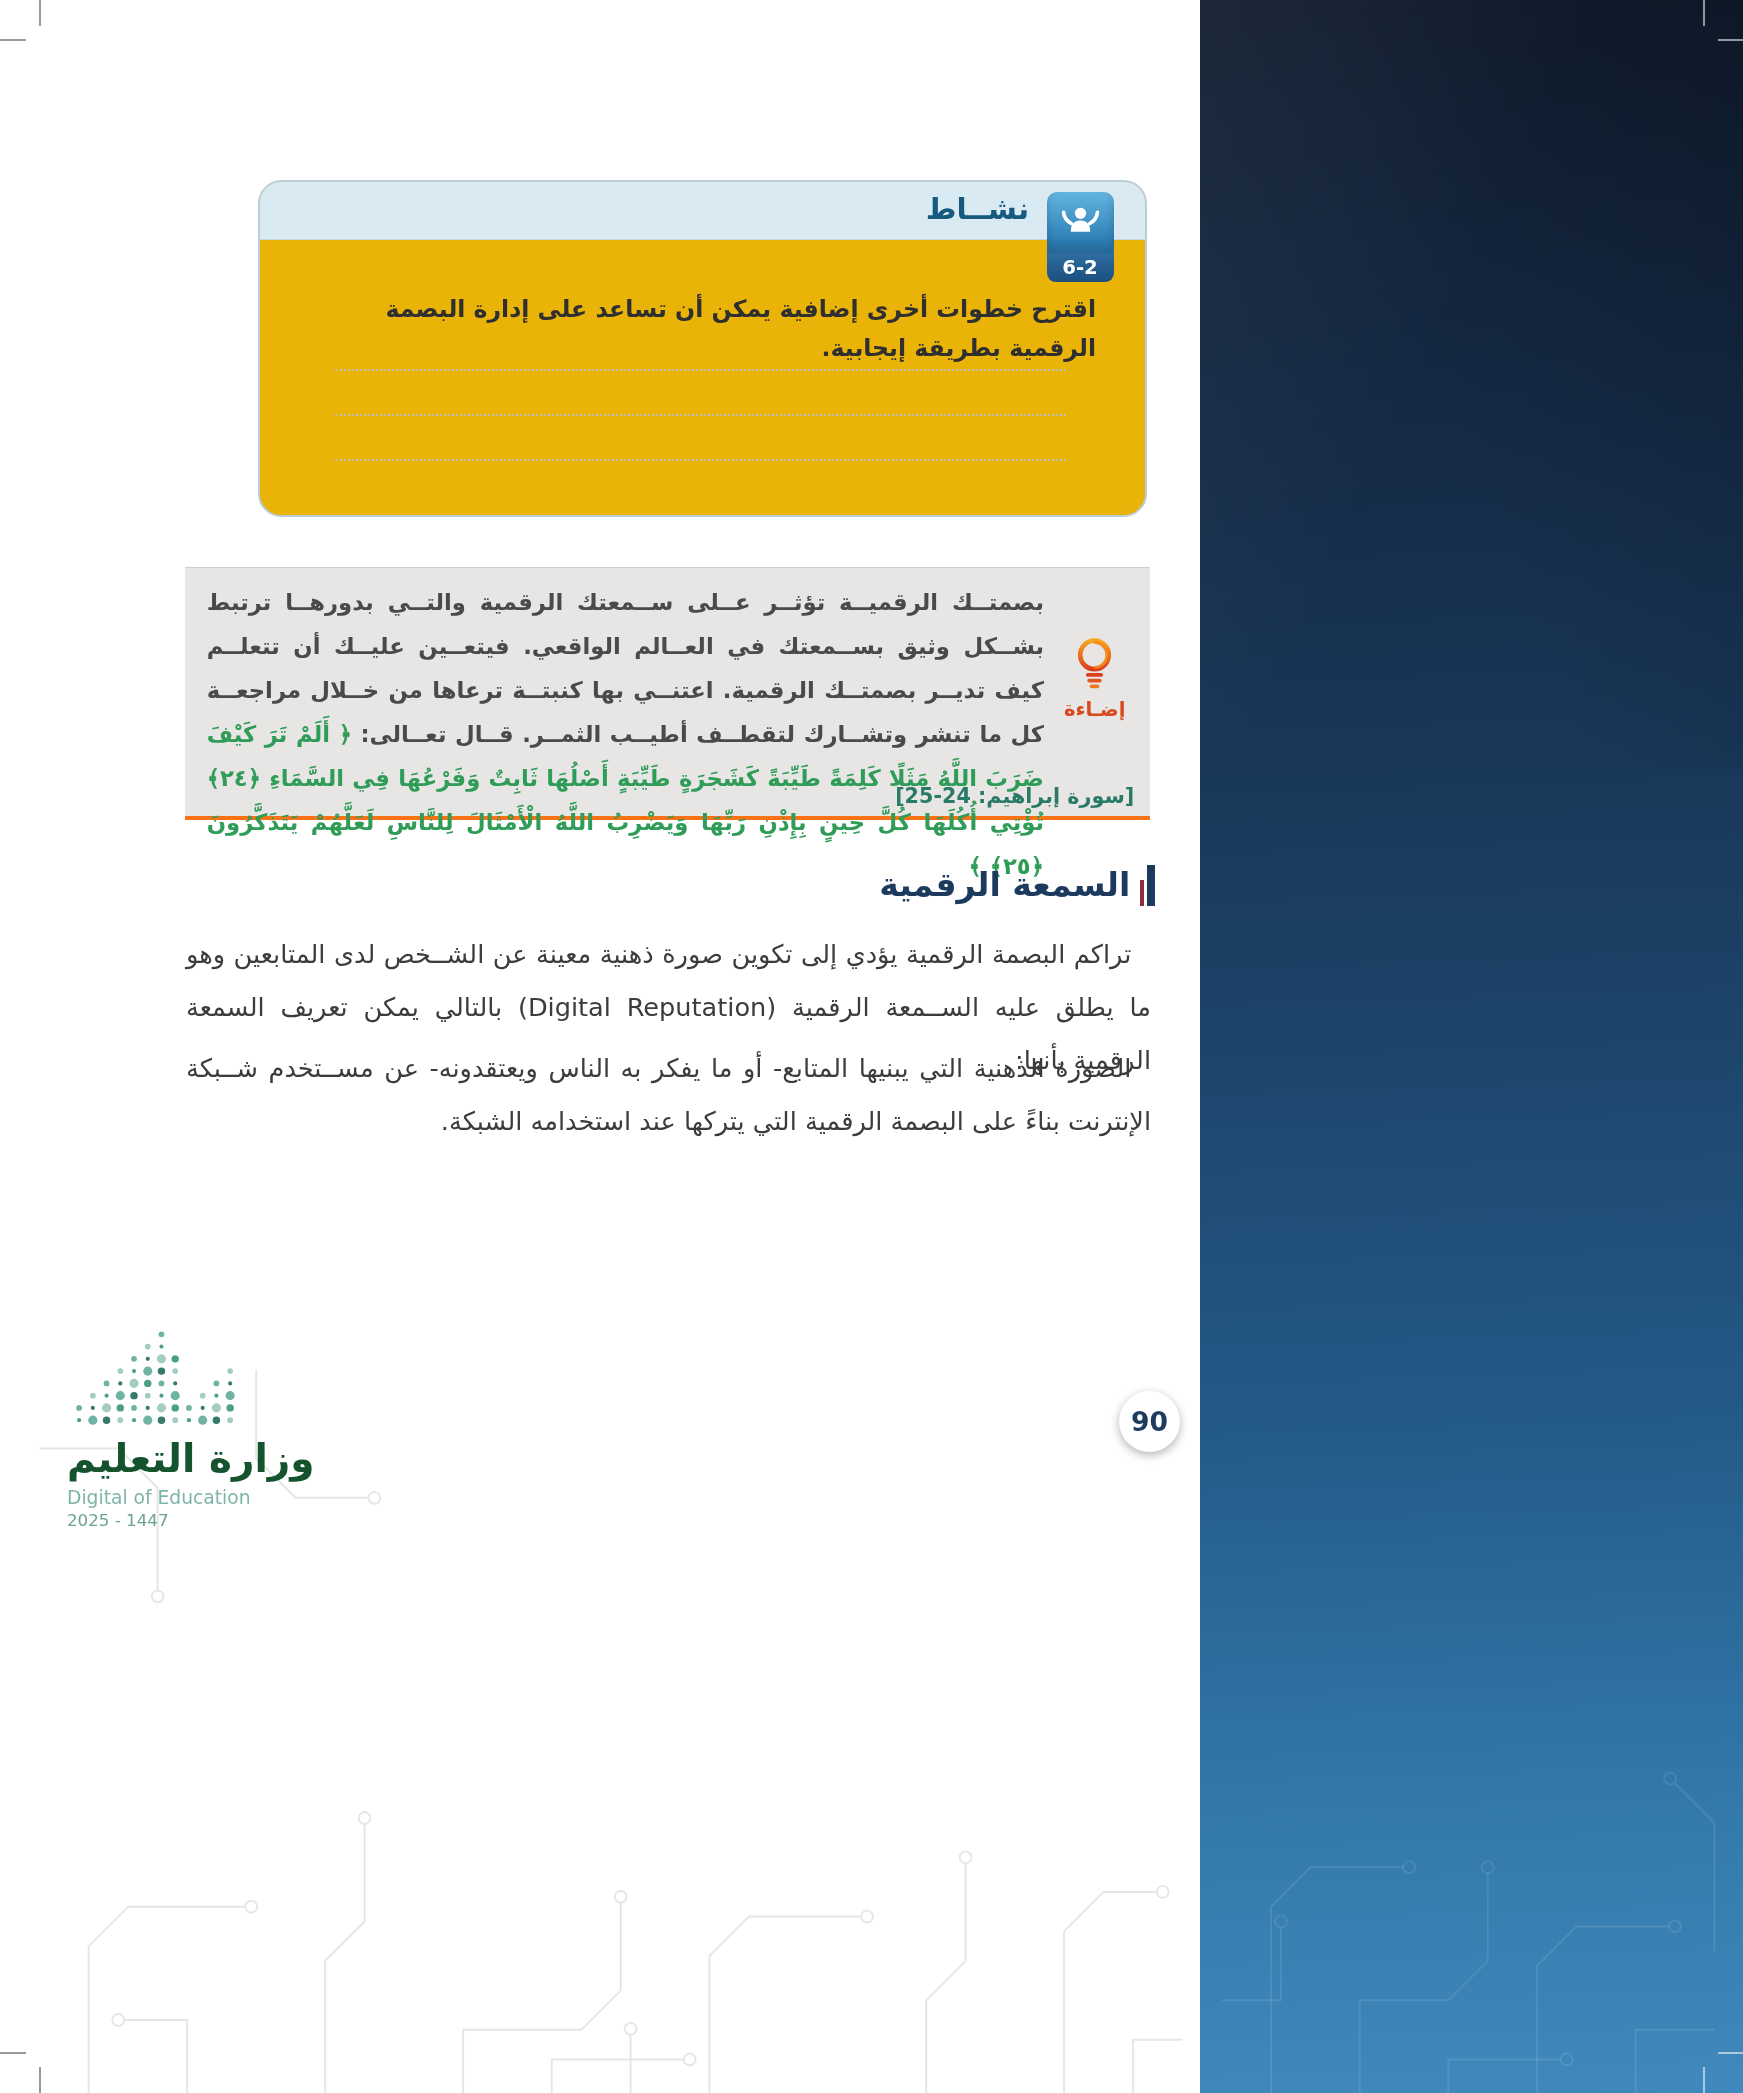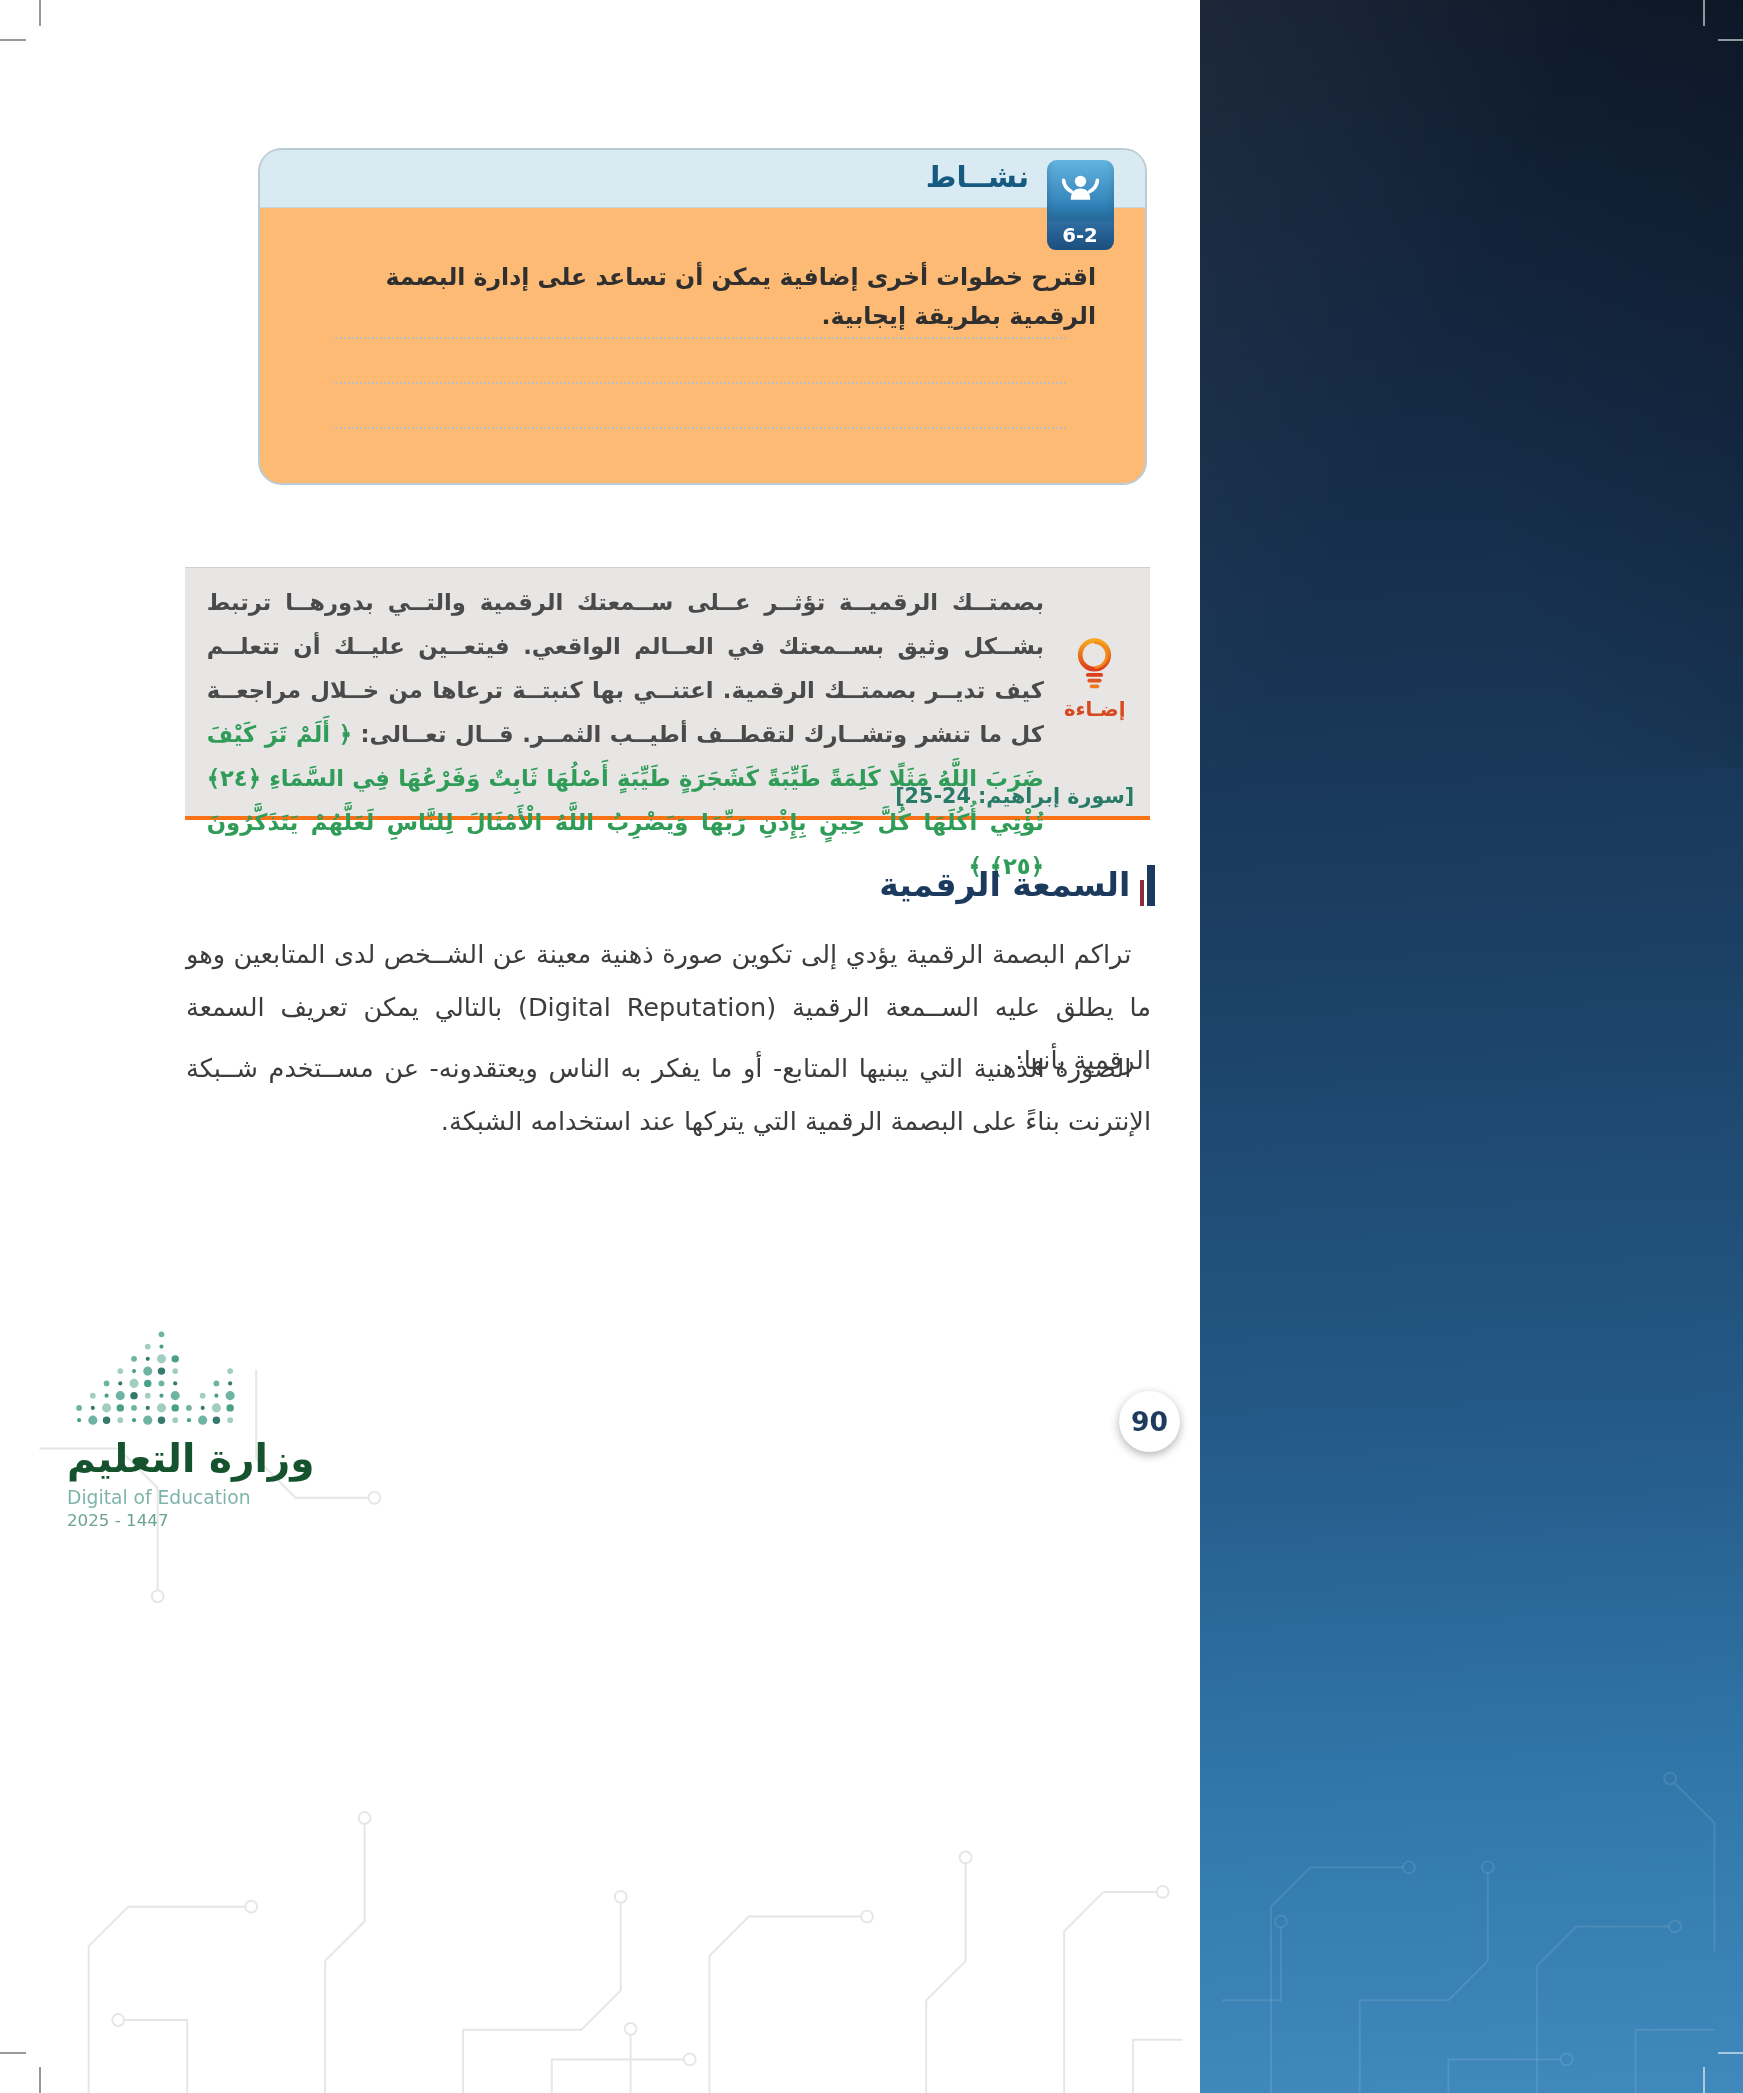--- a/index.html
+++ b/index.html
@@ -17,21 +17,21 @@
     background:linear-gradient(115deg,rgba(255,255,255,0.05) 0%,rgba(255,255,255,0) 45%),
                linear-gradient(250deg,rgba(0,0,0,0.18) 0%,rgba(0,0,0,0) 55%);}
 
   .circuit{position:absolute;left:0;top:1276px;z-index:1;}
 
   .page-circle{position:absolute;left:1119px;top:1391px;width:61px;height:61px;border-radius:50%;
     background:#ffffff;box-shadow:0 3px 9.9px rgba(0,0,0,0.3);display:flex;align-items:center;justify-content:center;z-index:5;}
   .page-circle span{font-size:26.6px;font-weight:bold;color:#1d3b5e;}
 
   
-  .activity{position:absolute;left:258px;top:148px;width:885px;height:333px;background:#fdba74;
+  .activity{position:absolute;left:258px;top:180px;width:885px;height:333px;background:#eab308;
     border:2px solid #b9cdd6;border-radius:23.6px;z-index:2;}
   .activity-header{position:absolute;top:0;left:0;right:0;height:57px;background:#d9eaf3;
     border-radius:20.7px 20.7px 0 0;border-bottom:1px solid #c2d6df;}
   .activity-title{position:absolute;right:116px;top:9.9px;font-size:29.6px;font-weight:bold;color:#175a80;direction:rtl;}
   .activity-badge{position:absolute;right:31.5px;top:9.9px;width:67px;z-index:3;}
   .badge-tile{height:61px;background:linear-gradient(180deg,#63b4e0 0%,#2e7fb6 80%);
     border-radius:9.9px 9.9px 0 0;display:flex;align-items:center;justify-content:center;
     box-shadow:inset 0 -7.9px 9.9px rgba(0,0,0,0.18);}
   .badge-num{height:29.6px;line-height:29.6px;background:linear-gradient(180deg,#2e6da3,#1c4f7e);color:#fff;
     text-align:center;font-size:19.7px;font-weight:bold;border-radius:0 0 8.9px 8.9px;}

